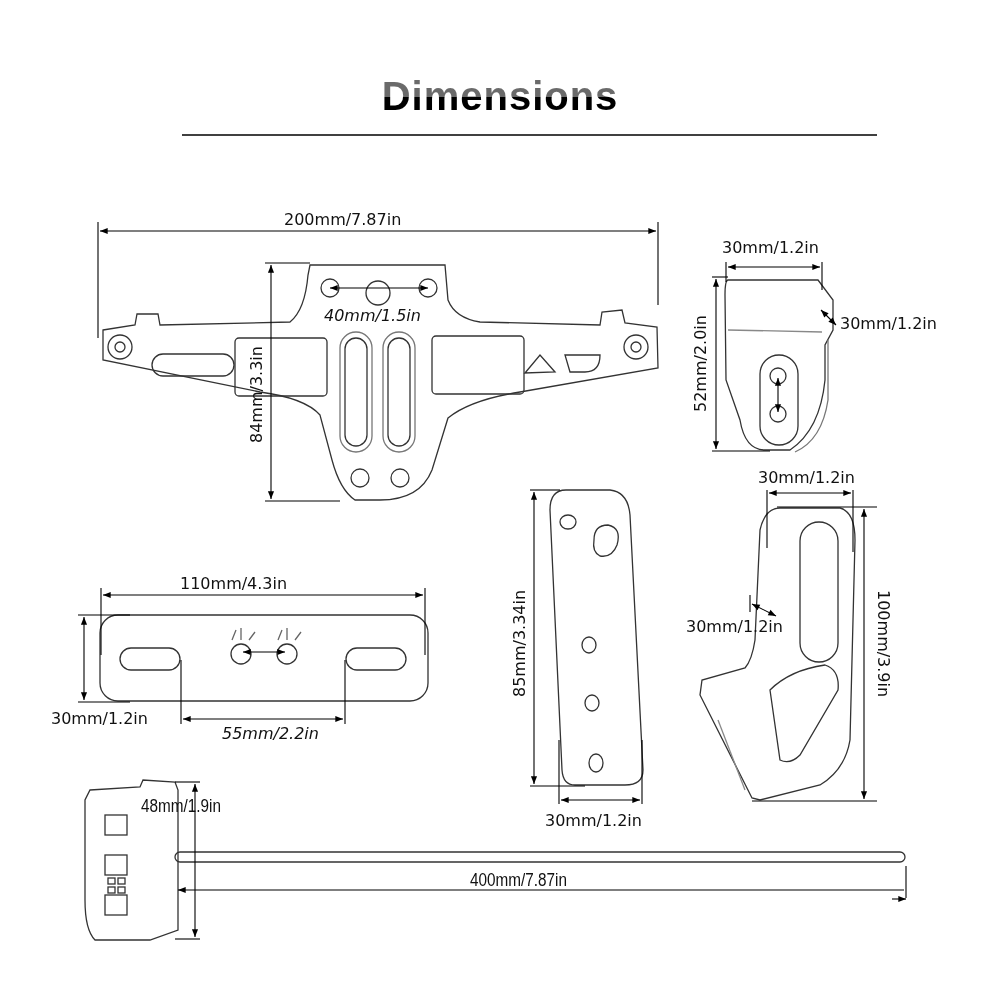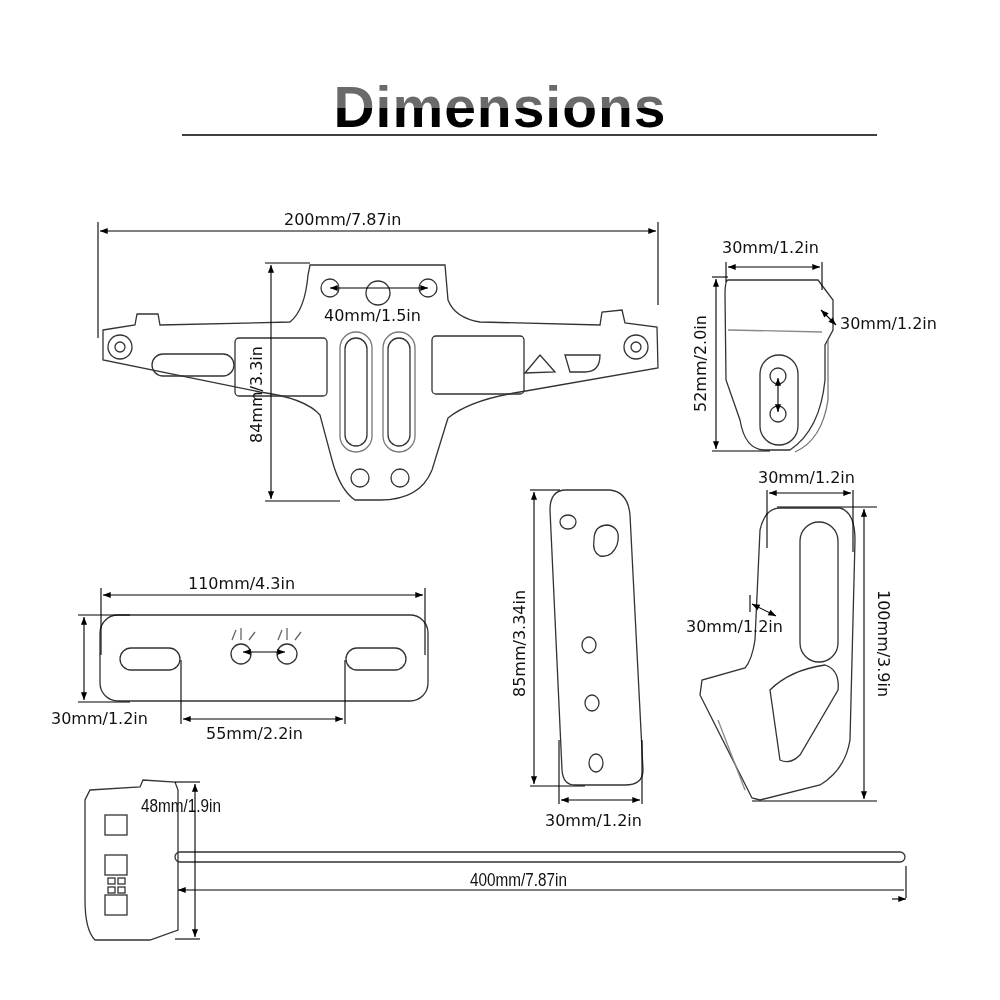--- a/index.html
+++ b/index.html
@@ -1,18 +1,18 @@
 <!DOCTYPE html>
 <html><head>
 <meta charset="utf-8">
 <style>
   html,body{margin:0;padding:0;background:#fff;}
   #stage{position:relative;width:1000px;height:1000px;background:#fff;overflow:hidden;}
   svg{position:absolute;left:0;top:0;}
-  .title{position:absolute;left:0;top:74px;width:1000px;text-align:center;font-family:"Liberation Sans",sans-serif;font-weight:bold;font-size:57px;letter-spacing:1px;
+  .title{position:absolute;left:0;top:74px;width:1000px;text-align:center;font-family:"Liberation Sans",sans-serif;font-weight:bold;font-size:40px;letter-spacing:1px;
     background:linear-gradient(#6a6a6a 0%,#6a6a6a 52%,#000 52%,#000 100%);-webkit-background-clip:text;background-clip:text;color:transparent;}
   .lbl{position:absolute;font-family:"DejaVu Sans",sans-serif;font-size:16px;color:#111;white-space:nowrap;line-height:1;}
   .vert{transform-origin:left top;transform:rotate(-90deg);}
   .vert-cw{transform-origin:left top;transform:rotate(90deg);}
   .narrow{font-family:"Liberation Sans",sans-serif;font-size:18px;transform:scaleX(0.85);transform-origin:left top;}
 </style>
 </head>
 <body>
 
 <div id="stage">
@@ -159,30 +159,30 @@
         <line x1="175" y1="939" x2="200" y2="939"></line>
       <line x1="195" y1="784" x2="195" y2="937" marker-start="url(#ar)" marker-end="url(#ar)"></line>
 
       <line x1="906" y1="866" x2="906" y2="898"></line>
       <line x1="178" y1="890" x2="904" y2="890" marker-start="url(#ar)"></line>
       <line x1="892" y1="899" x2="906" y2="899" marker-end="url(#ar)"></line>
     </g>
   </svg>
 
   <div class="lbl" style="left:284px;top:212px;">200mm/7.87in</div>
-  <div class="lbl" style="left:324px;top:308px;">40mm/1.5in</div>
+  <div class="lbl" style="left:324px;top:308px;font-style:italic;">40mm/1.5in</div>
   <div class="lbl vert" style="left:249px;top:443px;">84mm/3.3in</div>
 
   <div class="lbl" style="left:722px;top:240px;">30mm/1.2in</div>
   <div class="lbl" style="left:840px;top:316px;">30mm/1.2in</div>
   <div class="lbl vert" style="left:693px;top:412px;">52mm/2.0in</div>
 
-  <div class="lbl" style="left:188px;top:576px;">110mm/4.3in</div>
+  <div class="lbl" style="left:180px;top:576px;">110mm/4.3in</div>
   <div class="lbl" style="left:51px;top:711px;">30mm/1.2in</div>
-  <div class="lbl" style="left:206px;top:726px;">55mm/2.2in</div>
+  <div class="lbl" style="left:222px;top:726px;font-style:italic;">55mm/2.2in</div>
 
   <div class="lbl vert" style="left:512px;top:697px;">85mm/3.34in</div>
   <div class="lbl" style="left:545px;top:813px;">30mm/1.2in</div>
 
   <div class="lbl" style="left:758px;top:470px;">30mm/1.2in</div>
   <div class="lbl" style="left:686px;top:619px;">30mm/1.2in</div>
   <div class="lbl vert-cw" style="left:891px;top:590px;">100mm/3.9in</div>
 
   <div class="lbl narrow" style="left:141px;top:797px;">48mm/1.9in</div>
   <div class="lbl narrow" style="left:470px;top:871px;">400mm/7.87in</div>

